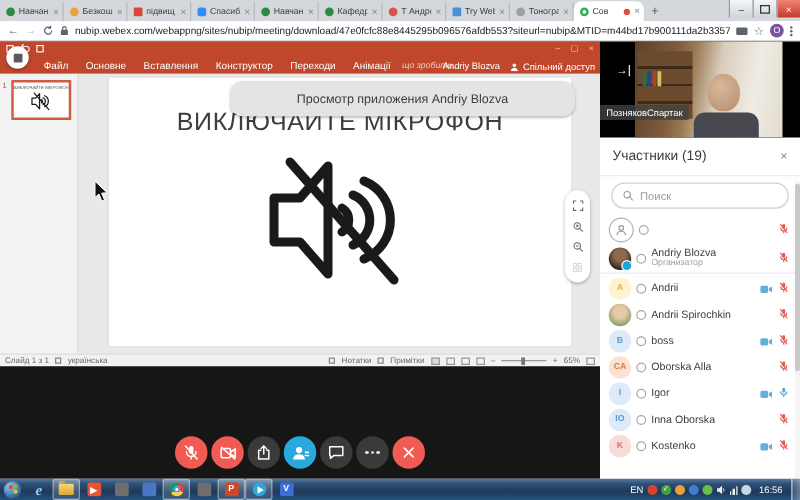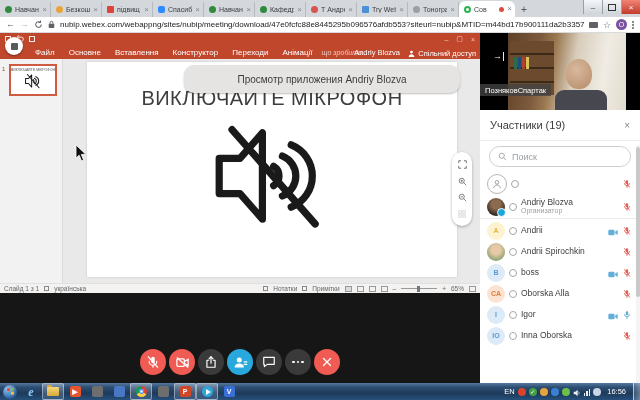--- a/index.html
+++ b/index.html
@@ -591,20 +591,43 @@
             <span><svg width="8" height="10" viewBox="0 0 14 16">
                 <g fill="none" stroke="#e05c54" stroke-width="1.6" stroke-linecap="round">
     <rect x="5" y="1.5" width="4" height="7" rx="2" fill="#e05c54" stroke="none"></rect>
     <path d="M2.8 7a4.2 4.2 0 0 0 8.4 0"></path>
                   <line x1="7" y1="11.5" x2="7" y2="14"></line>
                   <line x1="2.5" y1="2" x2="11.5" y2="13.5"></line>
                 </g>
               </svg></span>
           </span>
         </div>
+        <div class="prow">
+          <span class="avatar" style="background: rgb(250, 219, 216); color: rgb(226, 106, 106);">K</span>
+          <span class="ring"></span>
+          <span class="ptext">
+            <div class="pname">Kostenko</div>
+          </span>
+          <span class="rowicons">
+            <span><svg width="10" height="7" viewBox="0 0 16 11">
+                <g fill="#62b0d9">
+  <rect x="0.5" y="1" width="10" height="9" rx="2"></rect>
+                  <path d="M11.5 4l4-2.5v8l-4-2.5z"></path>
+                </g>
+              </svg></span>
+            <span><svg width="8" height="10" viewBox="0 0 14 16">
+                <g fill="none" stroke="#e05c54" stroke-width="1.6" stroke-linecap="round">
+    <rect x="5" y="1.5" width="4" height="7" rx="2" fill="#e05c54" stroke="none"></rect>
+    <path d="M2.8 7a4.2 4.2 0 0 0 8.4 0"></path>
+                  <line x1="7" y1="11.5" x2="7" y2="14"></line>
+                  <line x1="2.5" y1="2" x2="11.5" y2="13.5"></line>
+                </g>
+              </svg></span>
+          </span>
+        </div>
       </div>
     <div class="pscroll">
         <i></i>
       </div>
   </div>
 
   <div class="taskbar">
     <div class="start">
       <span class="orb">
         <span class="flag">

